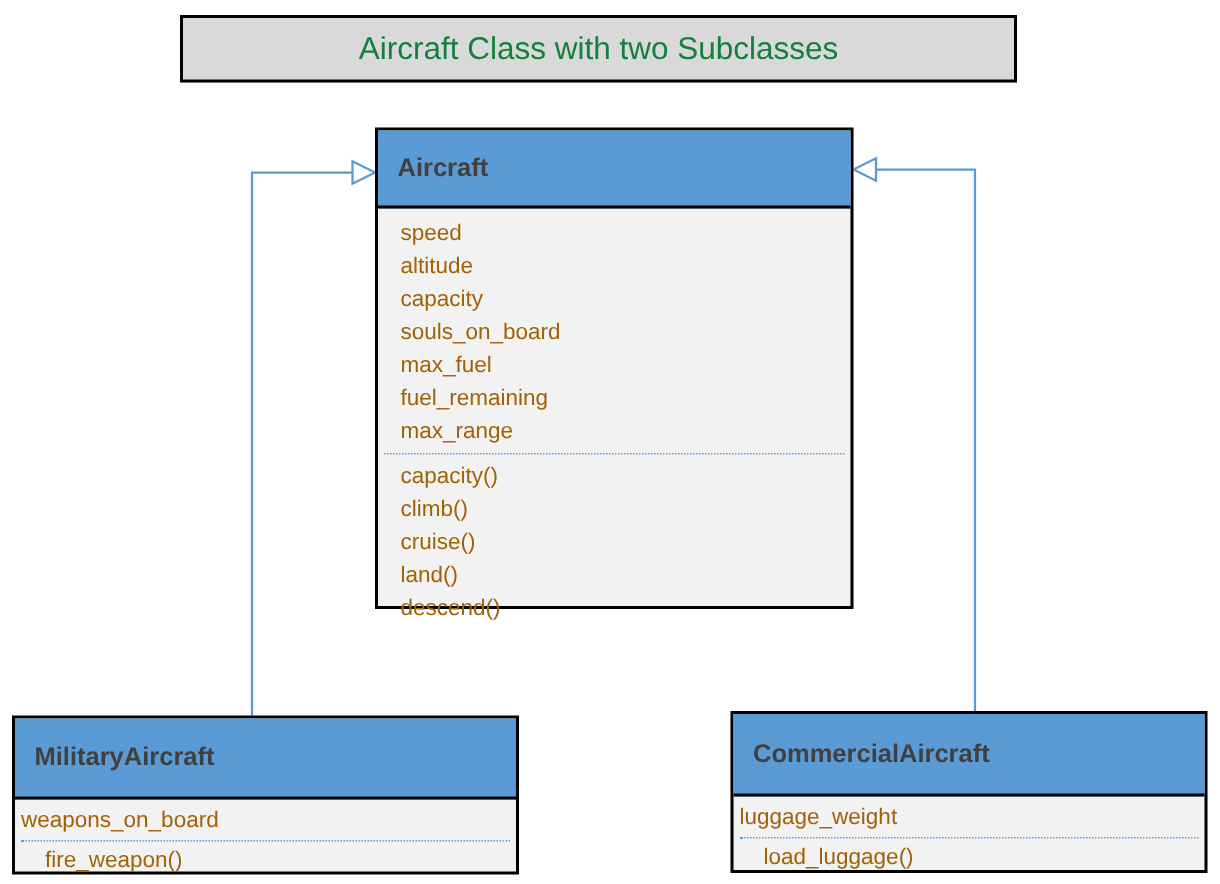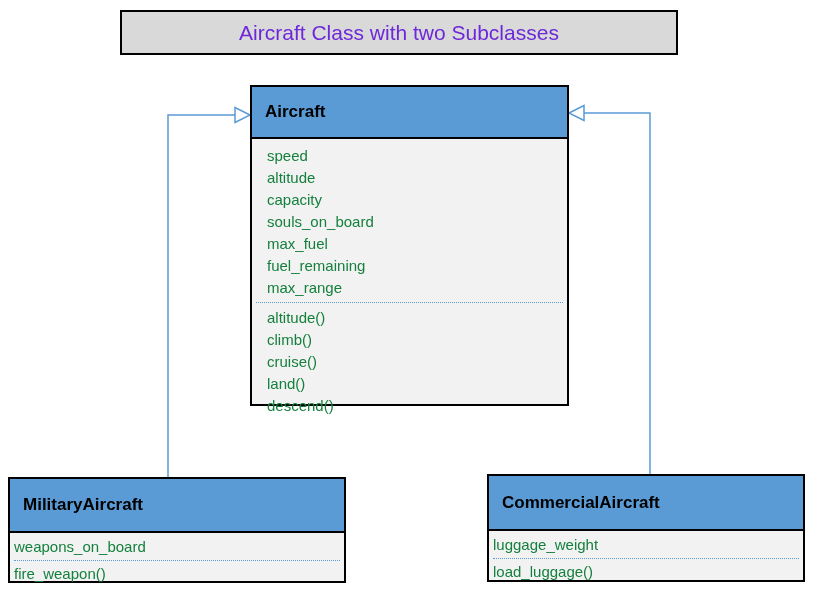--- a/index.html
+++ b/index.html
@@ -17,43 +17,43 @@
     position: absolute;
     left: 120px; top: 10px;
     width: 558px; height: 45px;
     background: #d9d9d9;
     border: 2px solid #000000;
     box-sizing: border-box;
     display: flex;
     align-items: center;
     justify-content: center;
     font-size: 21px;
-    color: #6d28d9;
+    color: #15803d;
   }
 
   
   .uml {
     position: absolute;
     background: #f2f2f2;
     border: 2px solid #000000;
     box-sizing: border-box;
   }
   .uml-header {
     background: #5b9bd5;
     border-bottom: 2px solid #000000;
     box-sizing: border-box;
-    color: #000000;
+    color: #404040;
     font-weight: bold;
     font-size: 17px;
     display: flex;
     align-items: center;
     padding-left: 13px;
   }
   .member {
-    color: #15803d;
+    color: #a16207;
     font-size: 15px;
     padding-left: 15px;
     line-height: 22px;
     white-space: nowrap;
   }
   .sep {
     border: none;
     border-top: 1px dotted #5b9bd5;
     margin: 0 4px;
     height: 0;
@@ -65,21 +65,21 @@
   #aircraft .methods { padding-top: 4px; }
 
   #military { left: 8px; top: 477px; width: 338px; height: 106px; }
   #military .uml-header { height: 54px; }
 
   #commercial { left: 487px; top: 474px; width: 318px; height: 108px; }
   #commercial .uml-header { height: 55px; text-align: right; }
 
   .sub .member { padding-left: 4px; }
   .sub .attrs   { padding-top: 3px; padding-bottom: 2px; }
-  .sub .methods { padding-top: 2px; }
+  .sub .methods { padding-top: 2px; margin-left: 16px; }
 
   
   .connectors {
     position: absolute;
     left: 0; top: 0;
     width: 813px; height: 589px;
     pointer-events: none;
   }
 </style>
 </head>
@@ -110,21 +110,21 @@
       <div class="member">speed</div>
       <div class="member">altitude</div>
       <div class="member">capacity</div>
       <div class="member">souls_on_board</div>
       <div class="member">max_fuel</div>
       <div class="member">fuel_remaining</div>
       <div class="member">max_range</div>
     </div>
     <div class="sep"></div>
     <div class="methods">
-      <div class="member">altitude()</div>
+      <div class="member">capacity()</div>
       <div class="member">climb()</div>
       <div class="member">cruise()</div>
       <div class="member">land()</div>
       <div class="member">descend()</div>
     </div>
   </div>
 
   <div class="uml sub" id="military">
     <div class="uml-header">
       <span>MilitaryAircraft</span>

